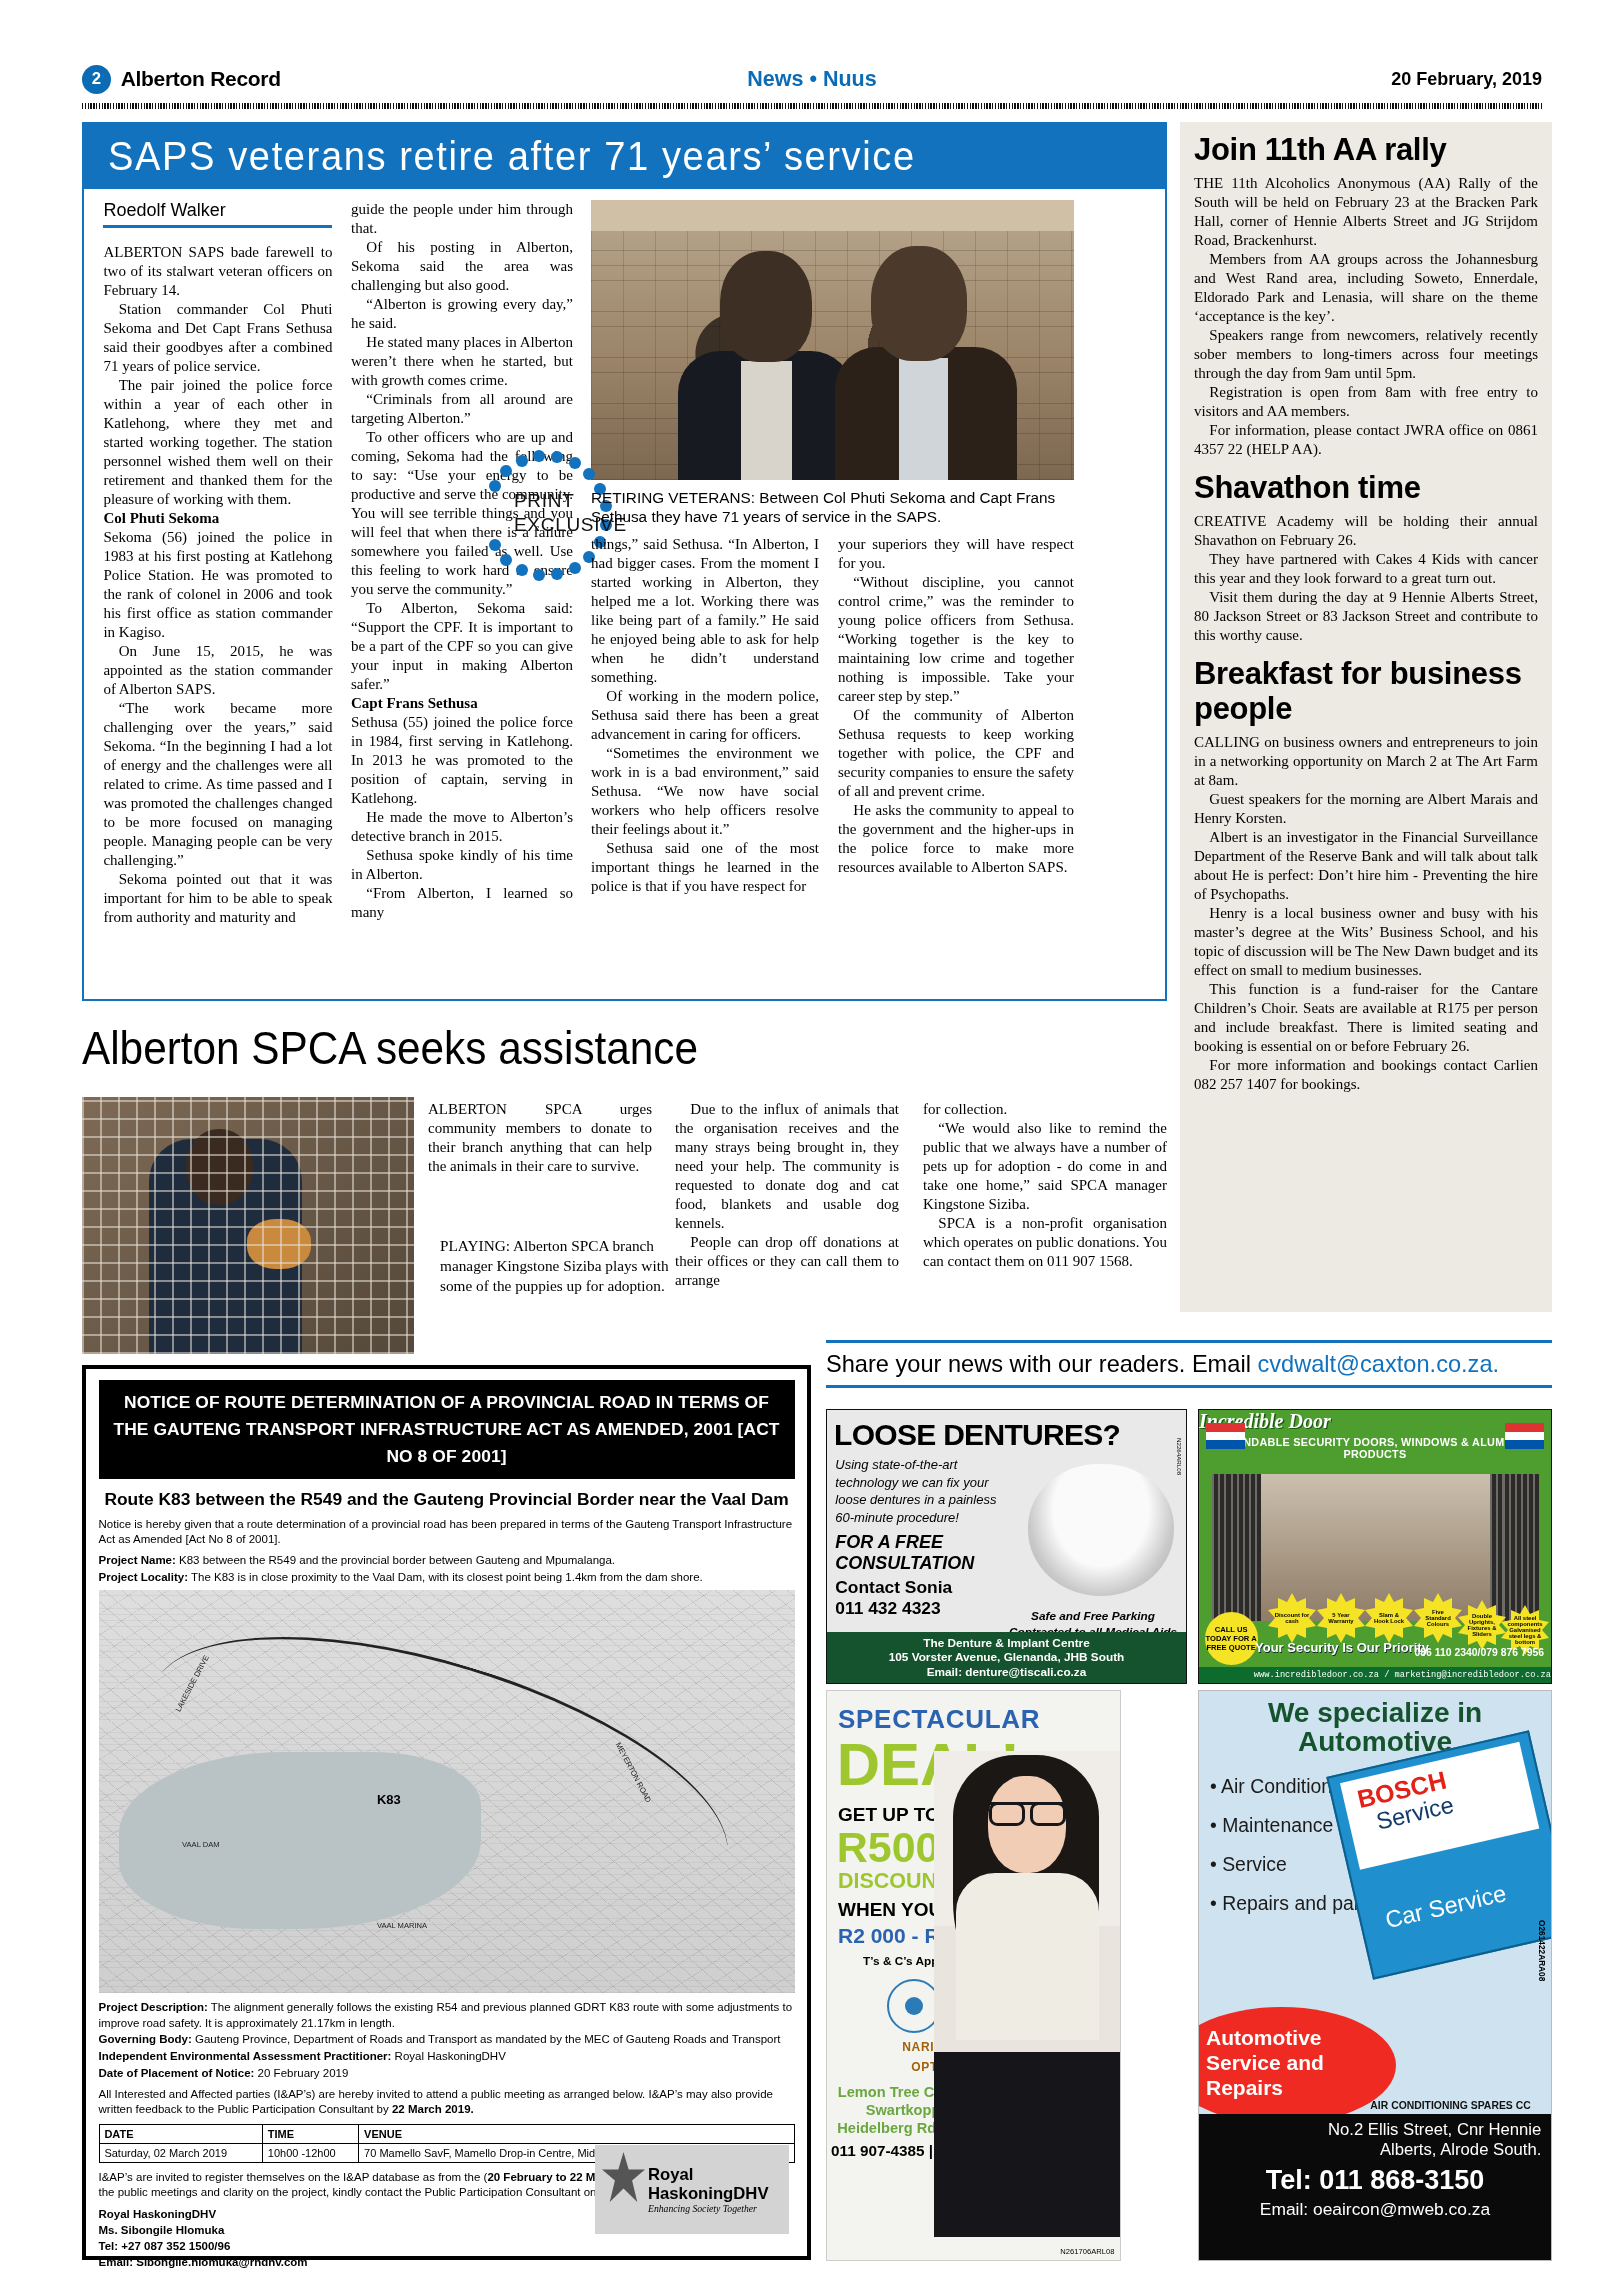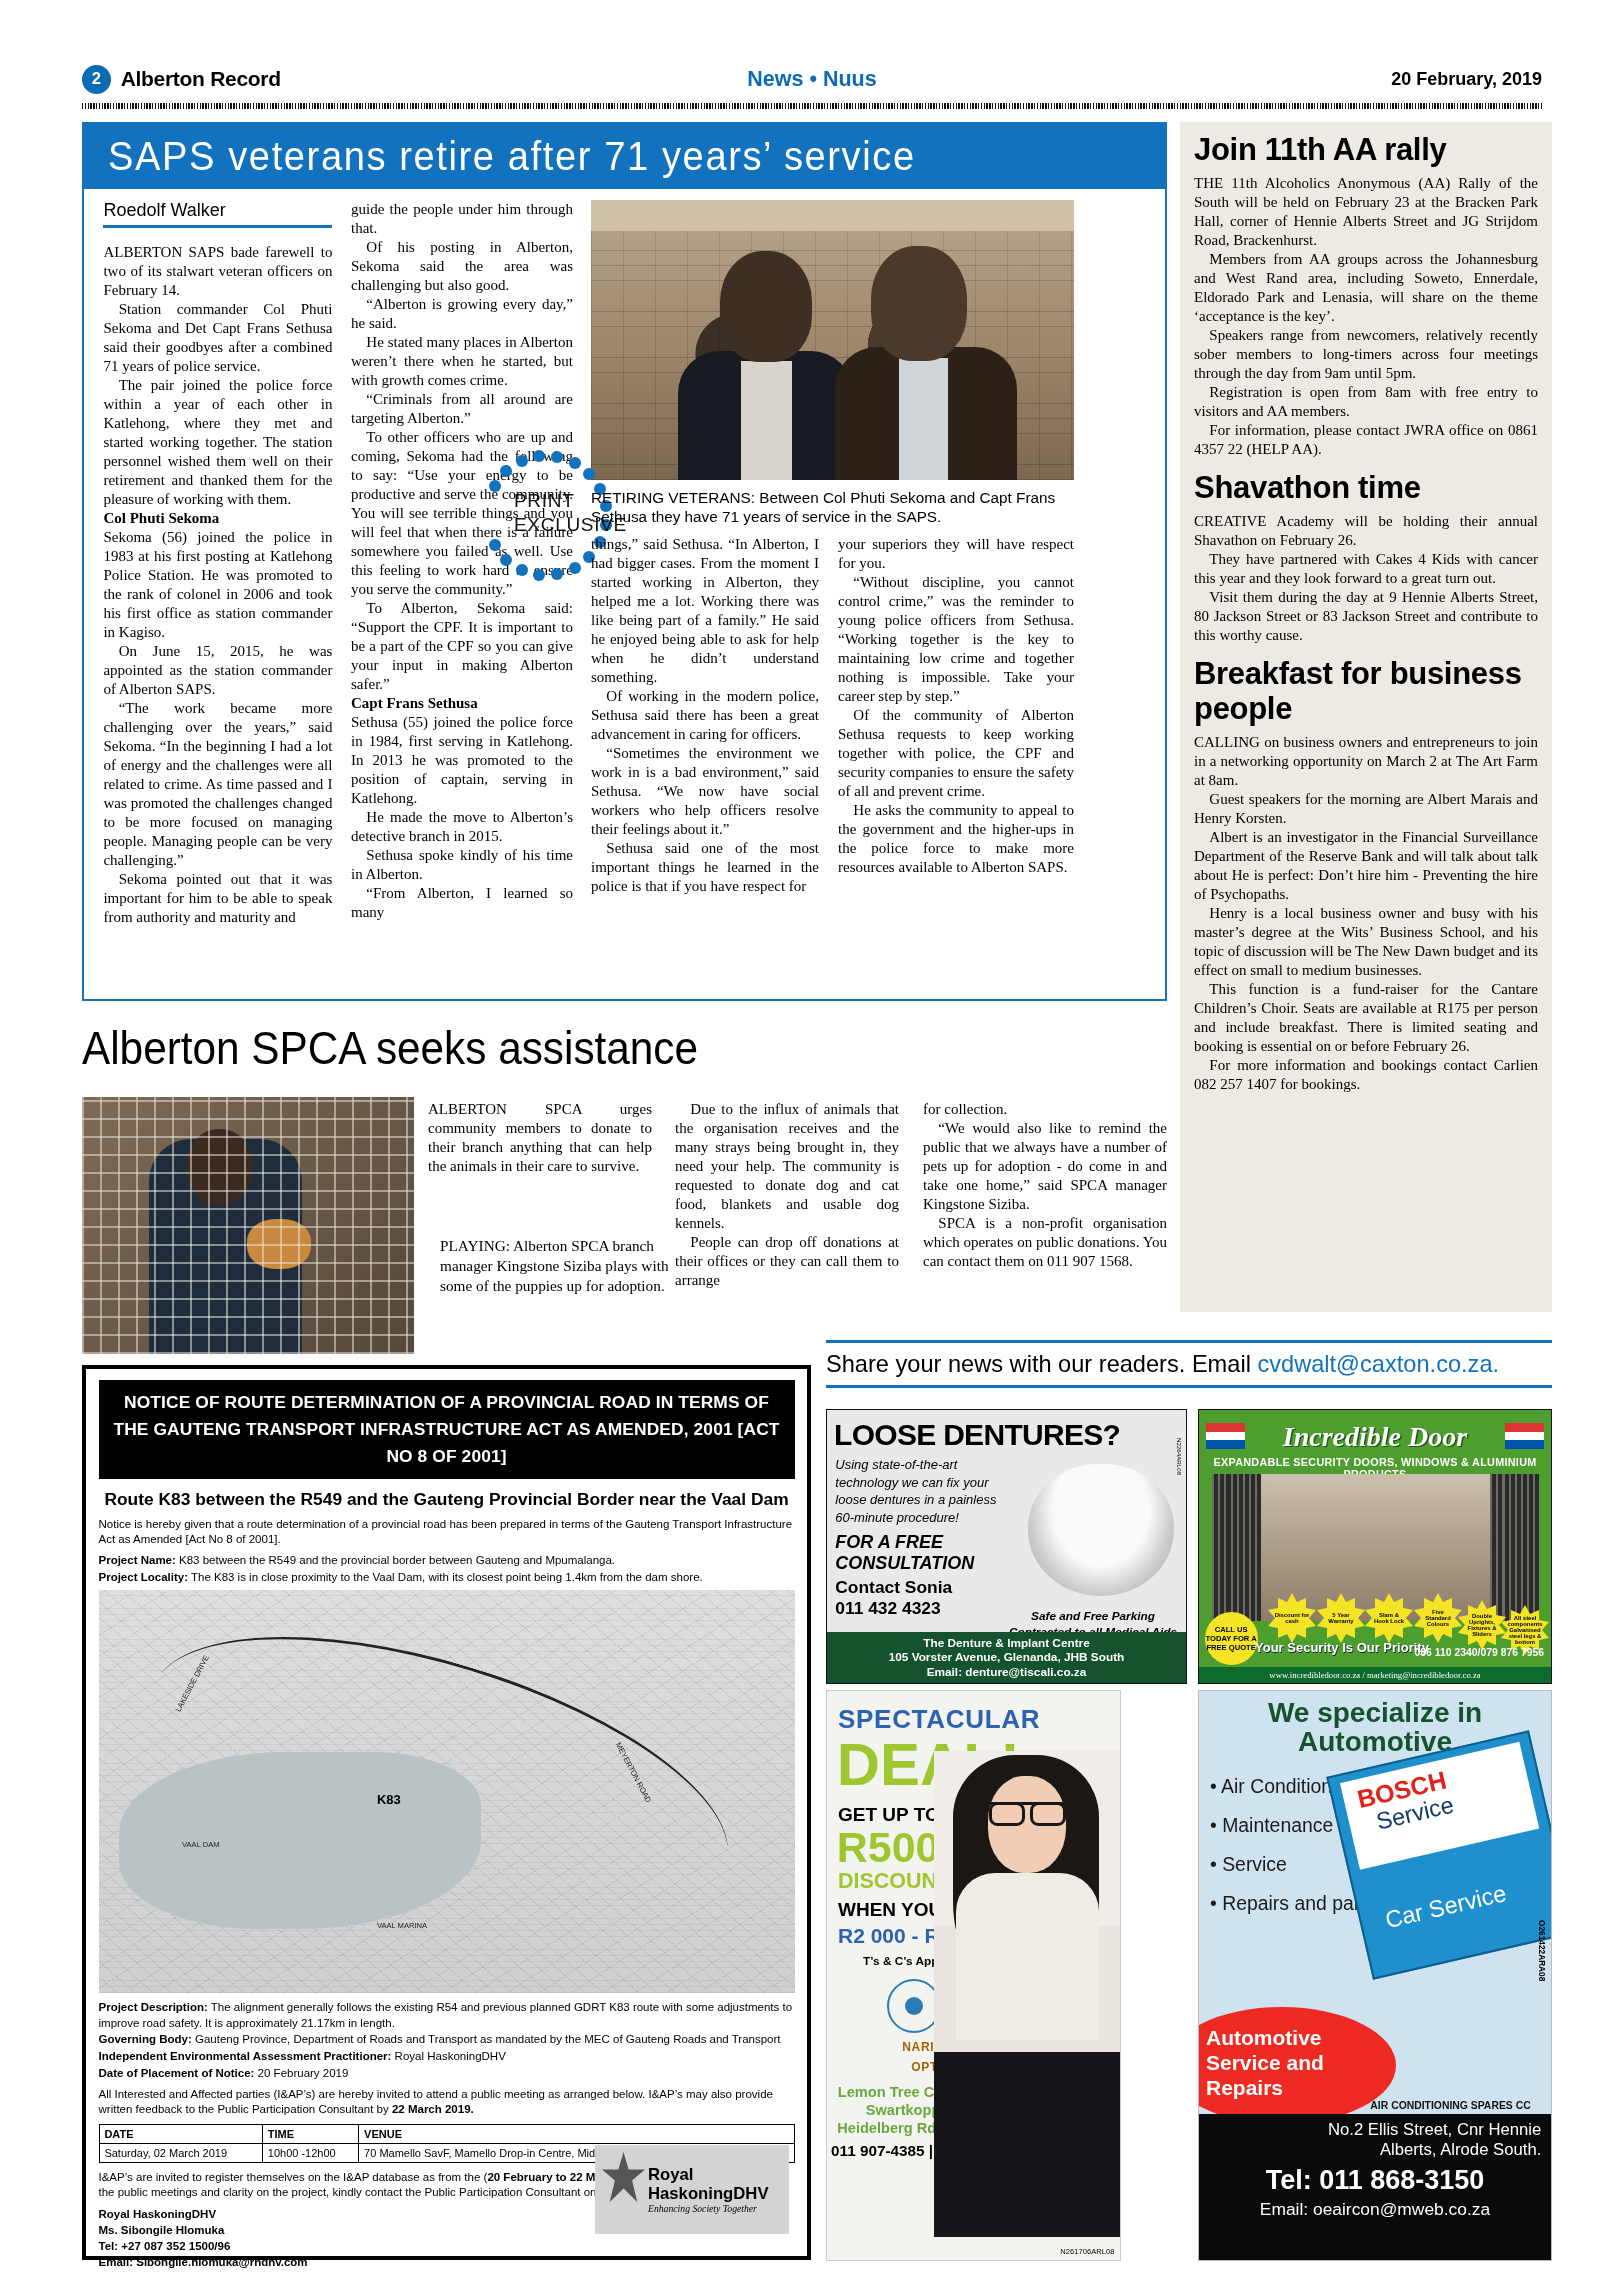--- a/index.html
+++ b/index.html
@@ -299,21 +299,21 @@
   }
   #ad-dentures .code {
     position:absolute; right:2.8px; top:28px; font-size:6.2px;
     font-family:"Liberation Sans",sans-serif; writing-mode:vertical-rl;
   }
 
   
   #ad-door { left:1198px; top:1409px; width:354px; height:275px; background:#4e9e2f; border:1.4px solid #111; }
   #ad-door .brand {
     font-family:"Liberation Serif",serif; font-style:italic; font-weight:bold;
-    font-size:28px; color:#fff; text-align:center; padding-top:11px;
+    font-size:20px; color:#fff; padding-top:0;
     text-shadow:1.4px 1.4px 0 #1c5a12;
   }
   #ad-door .sub {
     font-family:"Liberation Sans",sans-serif; font-weight:bold; font-size:10.8px;
     color:#fff; text-align:center; letter-spacing:0.3px; padding-top:2.8px;
   }
   #ad-door .flag { position:absolute; top:12.5px; width:39px; height:26px;
     background:linear-gradient(#d33 0 33%, #fff 33% 66%, #05a 66% 100%); }
   #ad-door .flag.l { left:7px; } #ad-door .flag.r { right:7px; }
   #ad-door .photo {
@@ -341,21 +341,21 @@
     background:#f5e425; font-family:"Liberation Sans",sans-serif; font-weight:bold;
     font-size:7.6px; text-align:center; display:flex; align-items:center; justify-content:center;
     line-height:9px;
   }
   #ad-door .phones {
     position:absolute; right:7px; bottom:25px;
     font-family:"Liberation Sans",sans-serif; font-weight:bold; font-size:10.4px; color:#fff;
   }
   #ad-door .web {
     position:absolute; left:0; right:0; bottom:0; background:#0e6b2e; color:#fff;
-    font-family:Liberation Serif, serif; font-size:8.7px; text-align:center; padding:2.8px 0;
+    font-family:Liberation Mono, monospace; font-size:8.7px; text-align:right; padding:2.8px 0;
   }
 
   
   #ad-optom { left:826px; top:1690px; width:295px; height:571px; background:#f3f3f0; border:0.7px solid #ccc; }
   #ad-optom .spect {
     font-family:"Liberation Sans",sans-serif; font-weight:bold; font-size:26px;
     color:#2b63b0; padding:12.5px 0 0 11px; letter-spacing:0.7px;
   }
   #ad-optom .deal {
     font-family:"Liberation Sans",sans-serif; font-weight:bold; font-size:60px;

